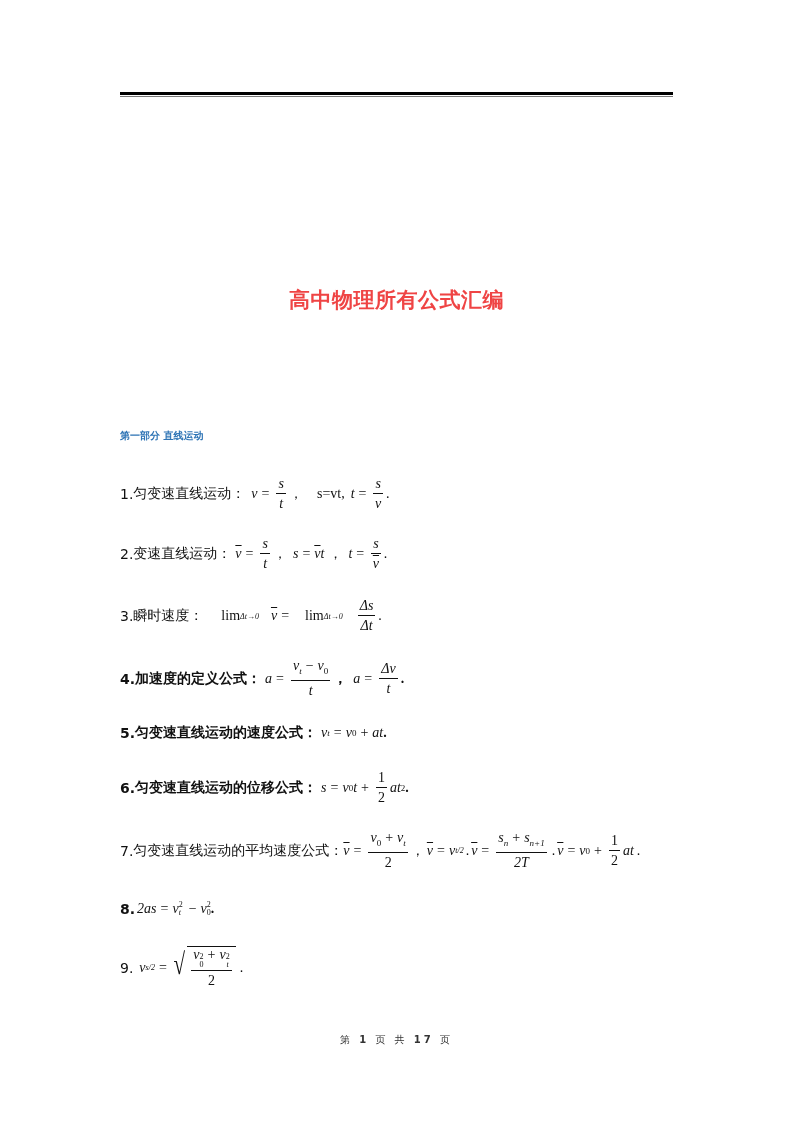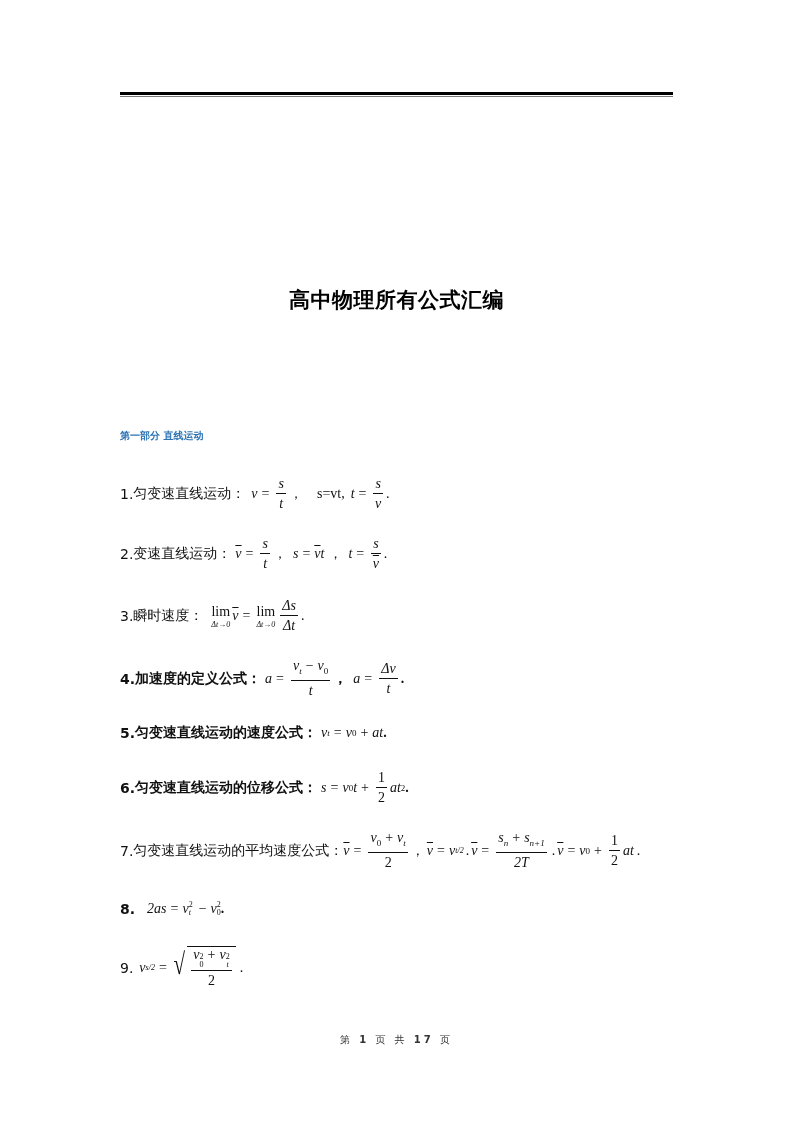--- a/index.html
+++ b/index.html
@@ -15,35 +15,35 @@
   .math { font-family: "Liberation Serif", "DejaVu Serif", serif; font-size: 14px; display: inline-flex; align-items: center; }
   .it { font-style: italic; }
   .frac { display: inline-flex; flex-direction: column; align-items: center; vertical-align: middle; margin: 0 3px; }
   .frac .num { padding: 0 2px 1px; border-bottom: 1px solid #111; line-height: 16px; text-align: center; }
   .frac .den { padding-top: 2px; line-height: 16px; text-align: center; }
   .ov { text-decoration: overline; }
   .sp { margin: 0 4px; }
   .sub { font-size: 9px; vertical-align: -4px; font-style: italic; }
   .subr { font-size: 9px; vertical-align: -4px; }
   .sup { font-size: 9px; vertical-align: 6px; }
-  .lim { display: inline-flex; flex-direction: column; align-items: center; margin: 0 2px; }
+  .lim { display: inline-flex; flex-direction: row; align-items: center; margin: 0 12px; }
   .lim .under { font-size: 8px; font-style: italic; }
   .sqrt { display: inline-flex; align-items: stretch; }
   .sqrt .rad { font-size: 30px; line-height: 36px; font-weight: 100; transform: scaleX(0.7); }
   .sqrt .body { border-top: 1px solid #111; padding: 0 4px; }
   .footer { position: absolute; left: 0; width: 793px; top: 1033px; text-align: center; font-size: 10px; color: #333; letter-spacing: 3px; }
   .footer b { font-weight: bold; }
 </style>
 </head>
 <body>
 
 <div class="rule-thick"></div>
 <div class="rule-thin"></div>
 
-<div class="title" style="color:#000000">高中物理所有公式汇编</div>
+<div class="title" style="color:#ef4444">高中物理所有公式汇编</div>
 
 <div class="section" style="color:#2E74B5">第一部分  直线运动</div>
 
 <div class="line" style="top:476px">
   <span>1.</span>
   <span class="label">匀变速直线运动：</span>
   <span class="math" style="margin-left:6px">
     <span class="it">v</span>
       <span class="sp">=</span>
     <span class="frac">
@@ -198,21 +198,21 @@
         <span class="num">1</span>
         <span class="den">2</span>
       </span>
     <span class="it">at</span>
       <span style="margin-left:3px">.</span>
   </span>
 </div>
 
 <div class="line bold" style="top:901px">
   <span style="font-weight:bold">8.</span>
-  <span class="math" style="margin-left:12px">
+  <span class="math" style="margin-left:2px">
     <span class="it">2as</span>
       <span class="sp">=</span>
     <span class="it">v</span>
       <span style="display:inline-flex;flex-direction:column;font-size:8px;line-height:8px;margin-right:2px">
         <span>2</span>
         <span class="it">t</span>
       </span>
     <span class="sp">−</span>
     <span class="it">v</span>
       <span style="display:inline-flex;flex-direction:column;font-size:8px;line-height:8px">

